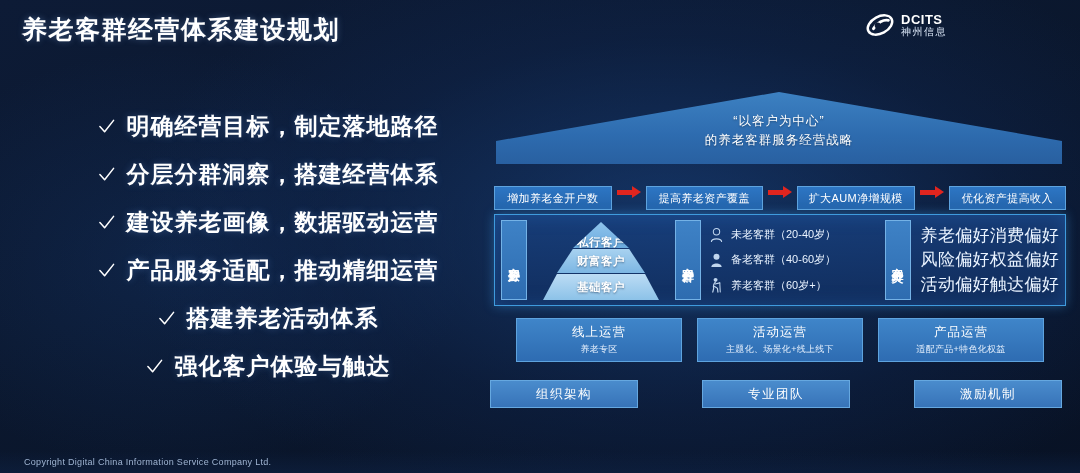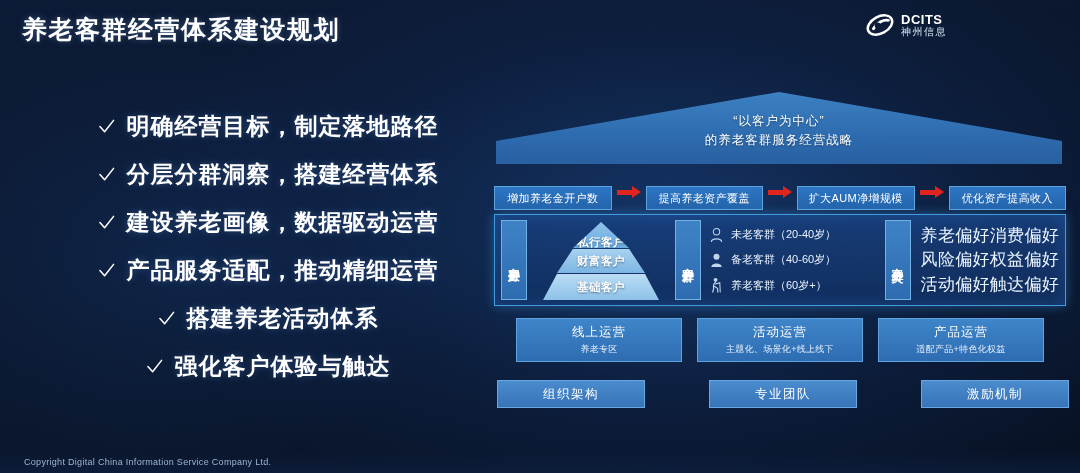--- a/index.html
+++ b/index.html
@@ -186,21 +186,21 @@
     background: linear-gradient(180deg, #3f85c9 0%, #2e6cb2 100%);
     border: 1px solid #5ea3de;
     display: flex; flex-direction: column; align-items: center; justify-content: center;
     gap: 2px;
   }
   .op-title { color: #ffffff; font-size: 12.5px; letter-spacing: 1px; }
   .op-sub { color: #e3eefc; font-size: 9px; letter-spacing: 0.3px; white-space: nowrap; }
 
   
   .foundation {
-    position: absolute; left: 7px; top: 288px; width: 572px; height: 28px;
+    position: absolute; left: 0; top: 288px; width: 572px; height: 28px;
     display: flex; justify-content: space-between;
   }
   .found-box {
     width: 148px; height: 28px;
     background: linear-gradient(180deg, #4a8ccd 0%, #3773b8 100%);
     border: 1px solid #66a8e0;
     display: flex; align-items: center; justify-content: center;
     color: #ffffff; font-size: 12.5px; letter-spacing: 1.5px;
   }
 

